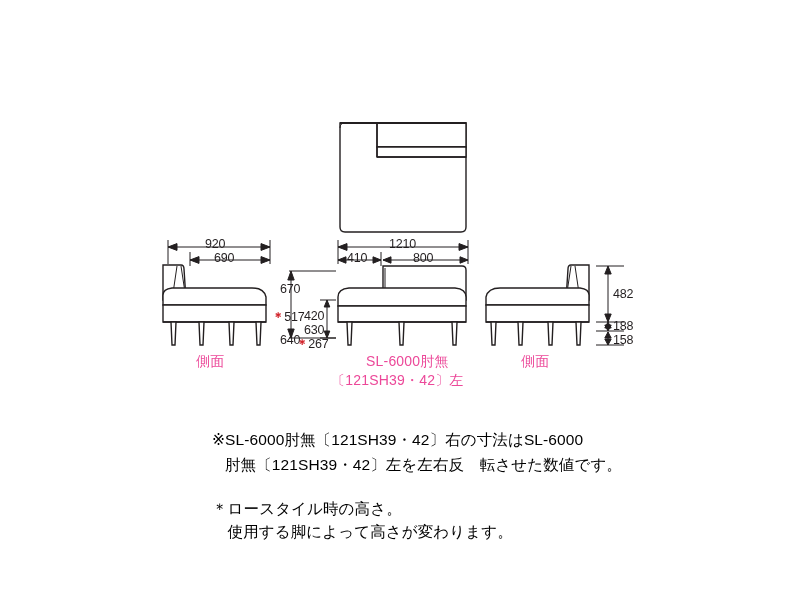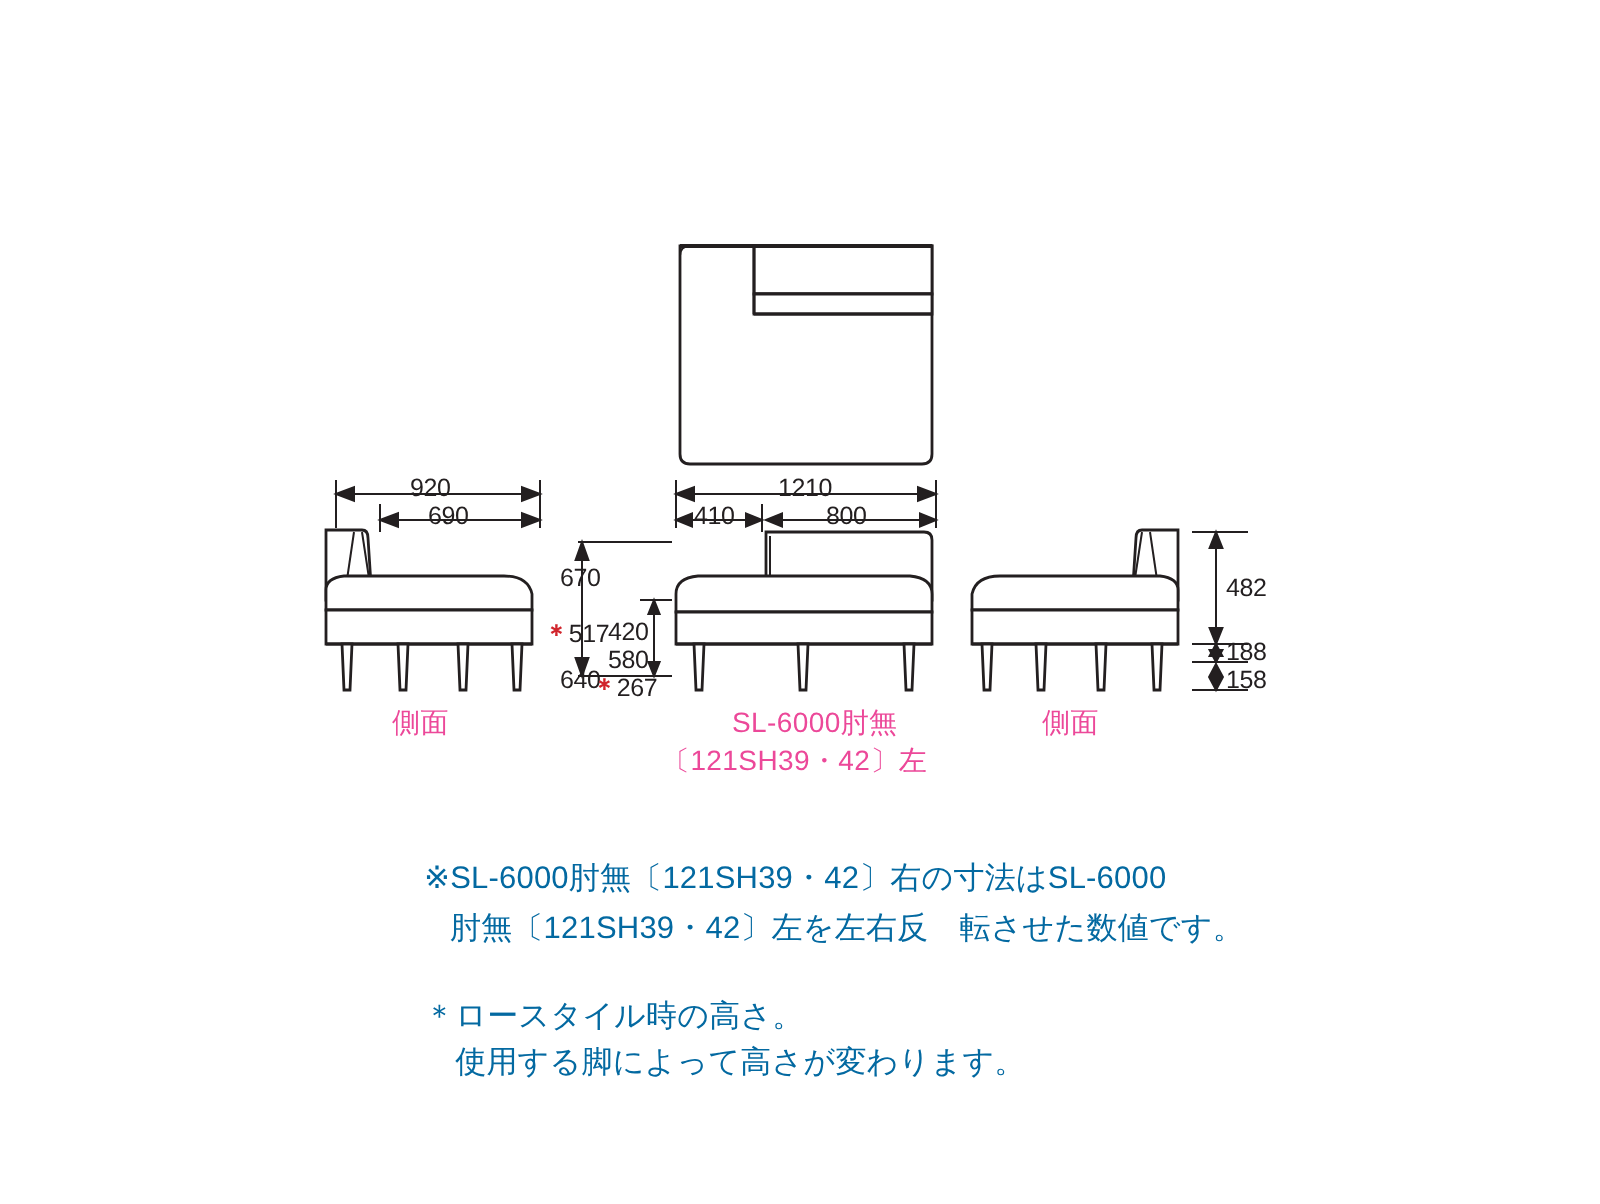--- a/index.html
+++ b/index.html
@@ -40,21 +40,21 @@
     position: absolute;
     font-size: 14px;
     color: #ec4899;
     white-space: nowrap;
     line-height: 1.05;
     letter-spacing: 0.2px;
   }
 
   .note {
     position: absolute;
-    color: #0369a1;
+    color: #000000;
     font-size: 15.5px;
     line-height: 1.45;
     white-space: pre;
     letter-spacing: 0.1px;
   }
 
   svg { display: block; }
   .ln { stroke: #231f20; fill: none; }
   .thin { stroke-width: 1; }
   .med  { stroke-width: 1.4; }
@@ -248,21 +248,21 @@
   <div class="dim-text" style="left:280px; top:283px;">670</div>
 
   <div class="dim-text" style="left:280px; top:297px;margin-top:37px;">640</div>
 
   <div class="dim-text" style="left:272px; top:311px;">
     <span class="star">＊</span><span>517</span>
   </div>
 
   <div class="dim-text" style="left:304px; top:310px;">420</div>
 
-  <div class="dim-text" style="left:304px; top:324px;">580</div>
+  <div class="dim-text" style="left:304px; top:324px;">630</div>
 
   <div class="dim-text" style="left:296px; top:338px;">
     <span class="star">＊</span><span>267</span>
   </div>
 
   <div class="dim-text" style="left:613px; top:288px;">482</div>
 
   <div class="dim-text" style="left:613px; top:320px;">188</div>
 
   <div class="dim-text" style="left:613px; top:334px;">158</div>

